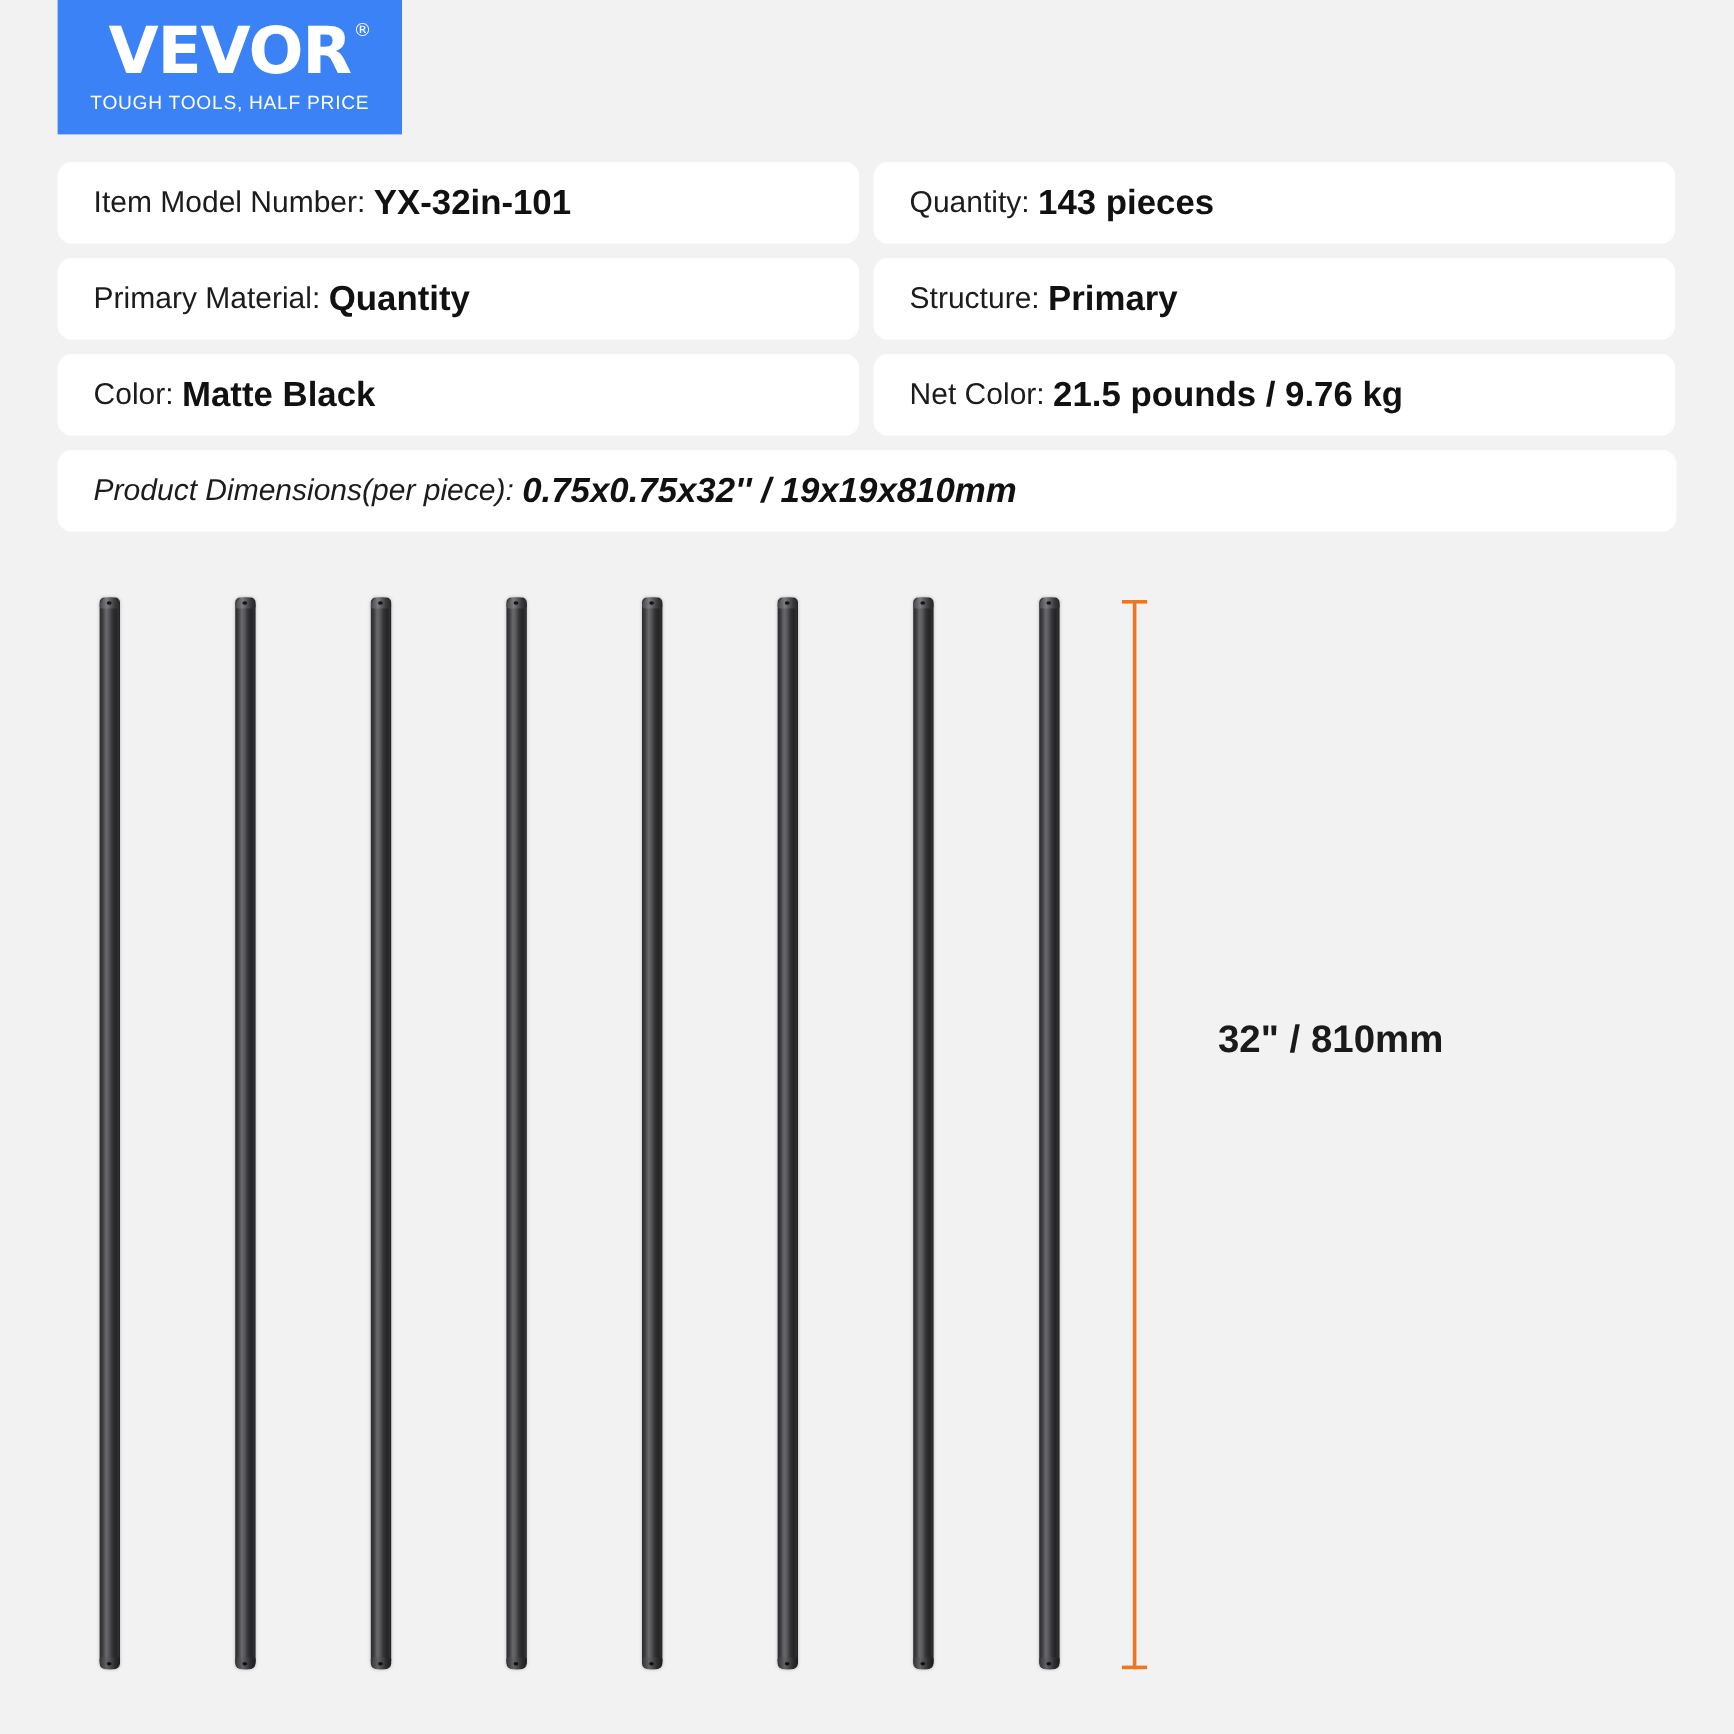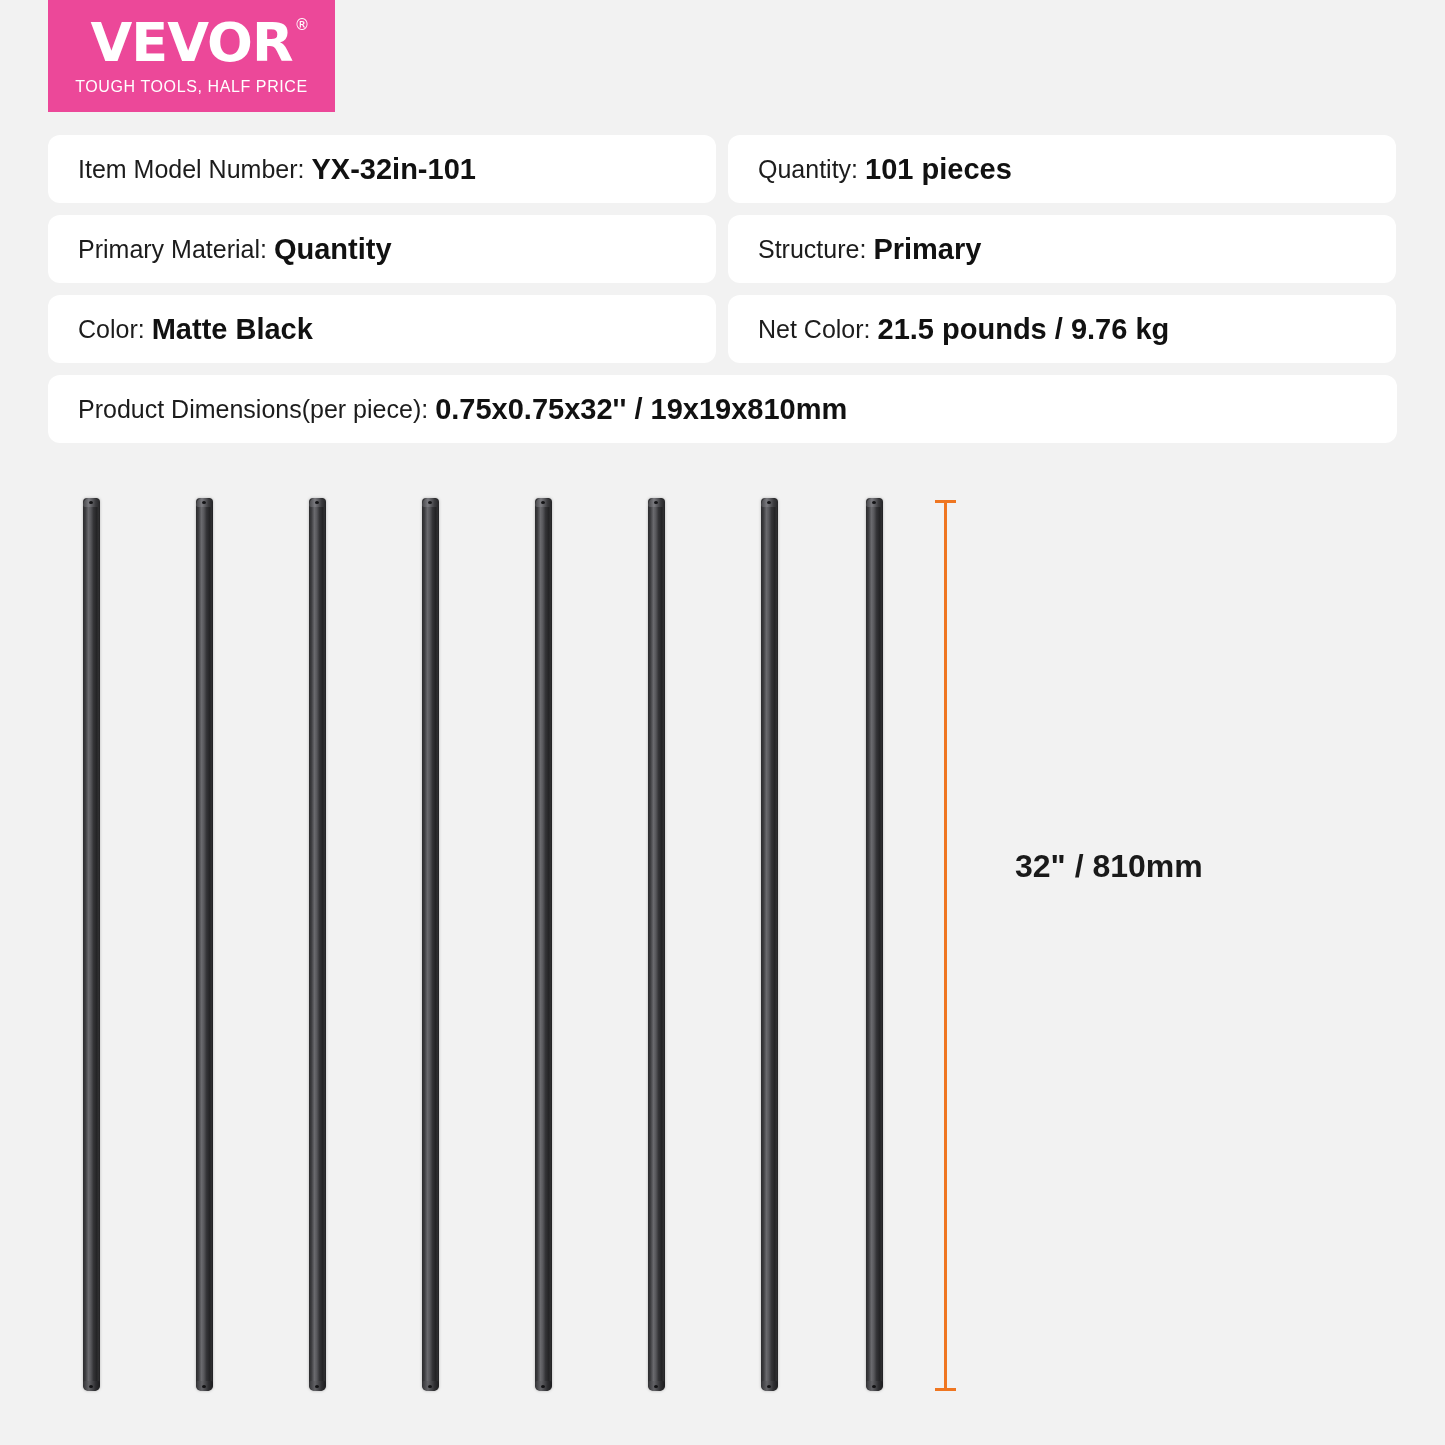--- a/index.html
+++ b/index.html
@@ -75,21 +75,21 @@
     background: #ffffff;
     border-radius: 12px;
     height: 68px;
     display: flex;
     align-items: center;
     padding: 0 30px;
     box-sizing: border-box;
     white-space: nowrap;
   }
   .card.half { width: 668px; }
-  .card.full { width: 1349px; }
+  .card.full { width: 1349px; font-style: italic; }
   .lbl {
     font-size: 25px;
     color: #1c1c1c;
     font-weight: normal;
   }
   .val {
     font-size: 29px;
     color: #111111;
     font-weight: bold;
     margin-left: 7px;
@@ -183,37 +183,37 @@
     font-weight: bold;
     color: #1a1a1a;
     white-space: nowrap;
   }
 </style>
 </head>
 <body>
 
 <div class="canvas" style="background: rgb(242, 242, 242);">
 
-  <div class="brand" style="background: #ec4899; text-align: center;">
+  <div class="brand" style="background: #3b82f6; text-align: center;">
     <div class="brand-word">
       <span>VEVOR</span><span class="brand-reg">®</span>
     </div>
     <div class="brand-tag">TOUGH TOOLS, HALF PRICE</div>
   </div>
 
   <div class="specs">
 
     <div class="spec-row">
       <div class="card half">
         <span class="lbl">Item Model Number:</span>
         <span class="val">YX-32in-101</span>
       </div>
       <div class="card half">
         <span class="lbl">Quantity:</span>
-        <span class="val">101 pieces</span>
+        <span class="val">143 pieces</span>
       </div>
     </div>
 
     <div class="spec-row">
       <div class="card half">
         <span class="lbl">Primary Material:</span>
         <span class="val">Quantity</span>
       </div>
       <div class="card half">
         <span class="lbl">Structure:</span>

